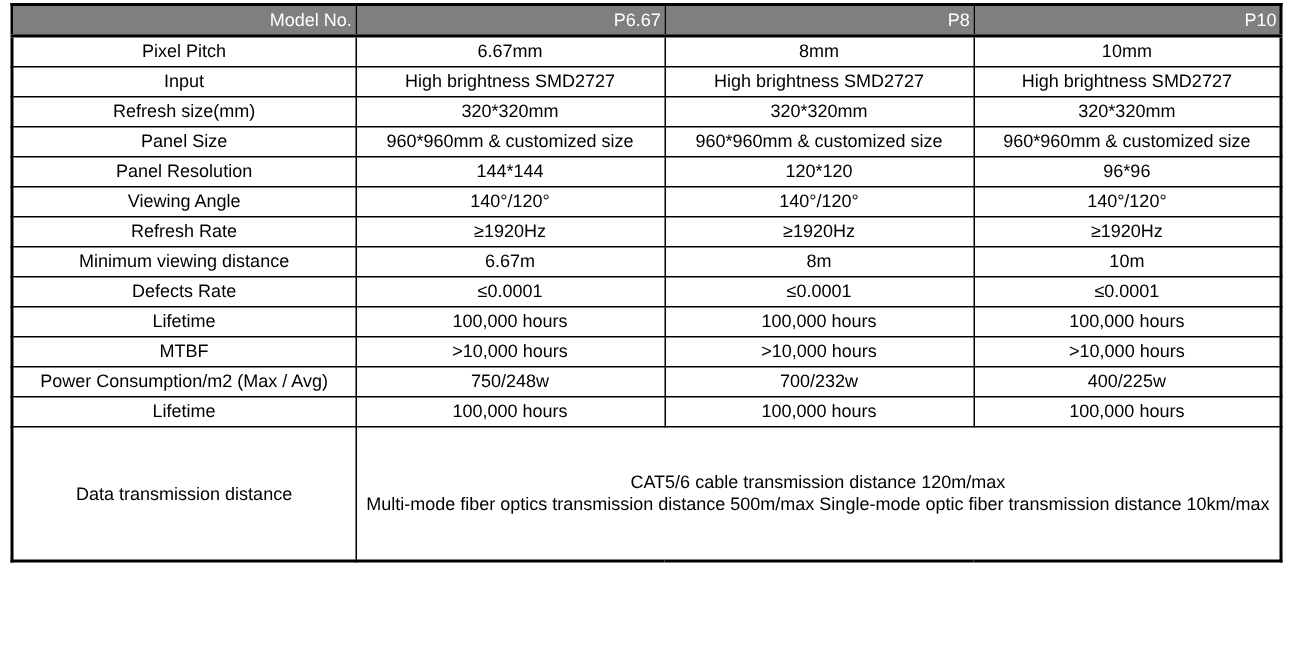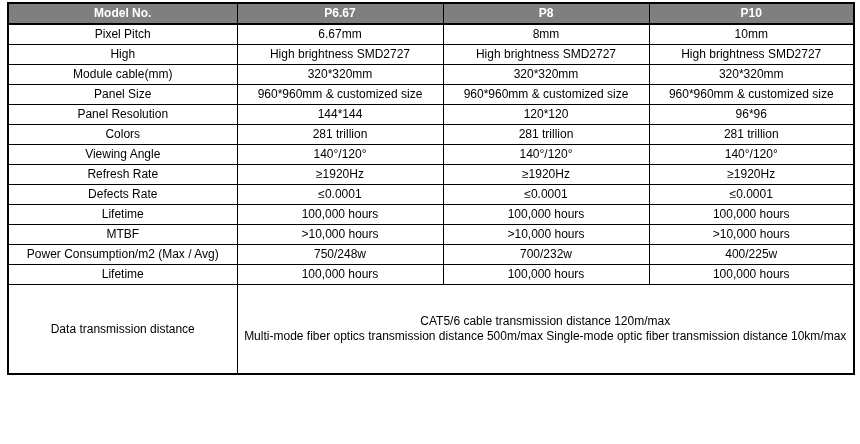--- a/index.html
+++ b/index.html
@@ -35,22 +35,23 @@
     color: #000000;
     padding: 1px 2px;
     height: 17px;
     line-height: 1.25;
     overflow: hidden;
     white-space: nowrap;
   }
   table.spec-table thead th {
     background: #7f7f7f;
     color: #ffffff;
-    font-weight: bold;
+    font-weight: normal;
     border-bottom: 2px solid #000000;
+    text-align: right;
   }
   table.spec-table tr.footer-row td {
     height: 86px;
     white-space: normal;
   }
   td.footer-merged {
     line-height: 1.7;
     padding: 4px 14px;
   }
   td.footer-merged .tx-line {
@@ -78,60 +79,60 @@
     </thead>
     <tbody>
 
     <tr>
           <td>Pixel Pitch</td>
           <td>6.67mm</td>
           <td>8mm</td>
           <td>10mm</td>
         </tr>
         <tr>
-          <td>High</td>
+          <td>Input</td>
           <td>High brightness SMD2727</td>
           <td>High brightness SMD2727</td>
           <td>High brightness SMD2727</td>
         </tr>
         <tr>
-          <td>Module cable(mm)</td>
+          <td>Refresh size(mm)</td>
           <td>320*320mm</td>
           <td>320*320mm</td>
           <td>320*320mm</td>
         </tr>
         <tr>
           <td>Panel Size</td>
           <td>960*960mm &amp; customized size</td>
           <td>960*960mm &amp; customized size</td>
           <td>960*960mm &amp; customized size</td>
         </tr>
         <tr>
           <td>Panel Resolution</td>
           <td>144*144</td>
           <td>120*120</td>
           <td>96*96</td>
         </tr>
         <tr>
-          <td>Colors</td>
-          <td>281 trillion</td>
-          <td>281 trillion</td>
-          <td>281 trillion</td>
-        </tr>
-        <tr>
           <td>Viewing Angle</td>
           <td>140°/120°</td>
           <td>140°/120°</td>
           <td>140°/120°</td>
         </tr>
         <tr>
           <td>Refresh Rate</td>
           <td>≥1920Hz</td>
           <td>≥1920Hz</td>
           <td>≥1920Hz</td>
+        </tr>
+        <tr>
+          <td>Minimum viewing distance</td>
+          <td>6.67m</td>
+          <td>8m</td>
+          <td>10m</td>
         </tr>
         <tr>
           <td>Defects Rate</td>
           <td>≤0.0001</td>
           <td>≤0.0001</td>
           <td>≤0.0001</td>
         </tr>
         <tr>
           <td>Lifetime</td>
           <td>100,000 hours</td>

